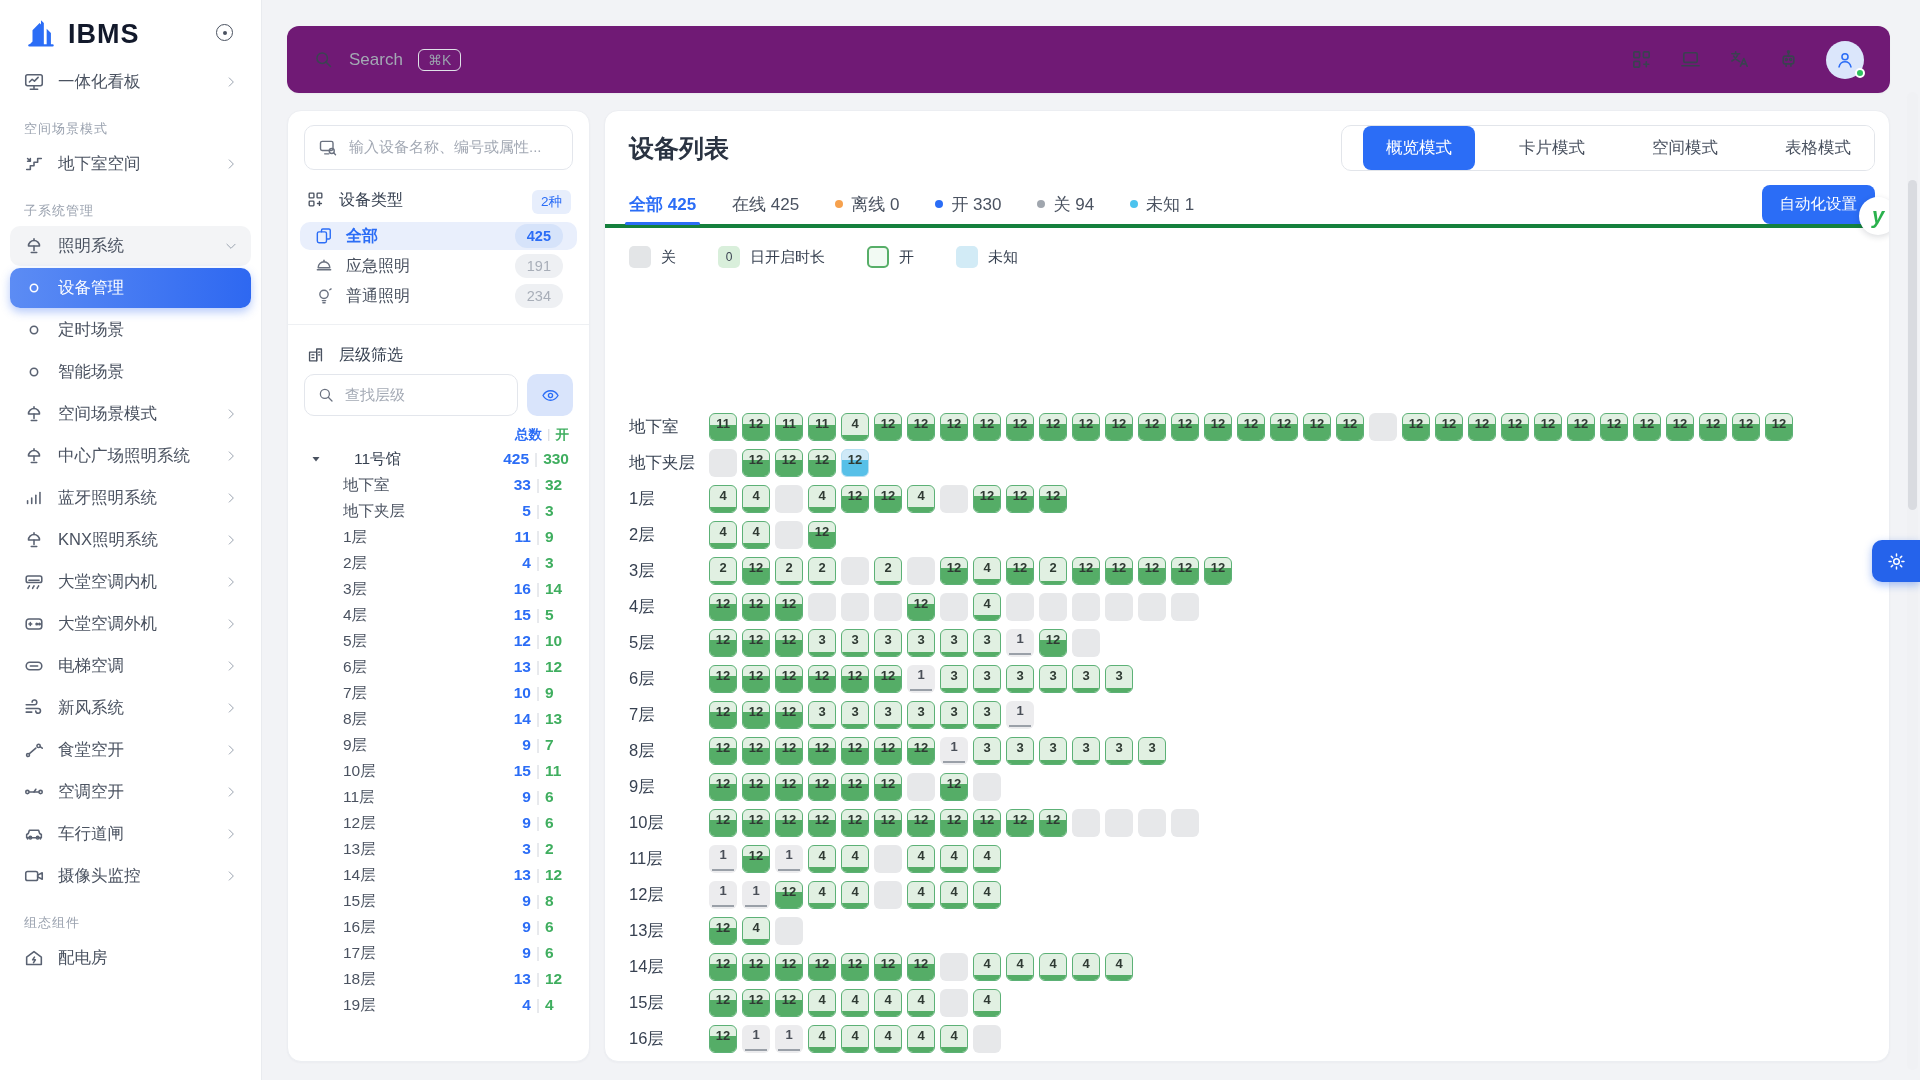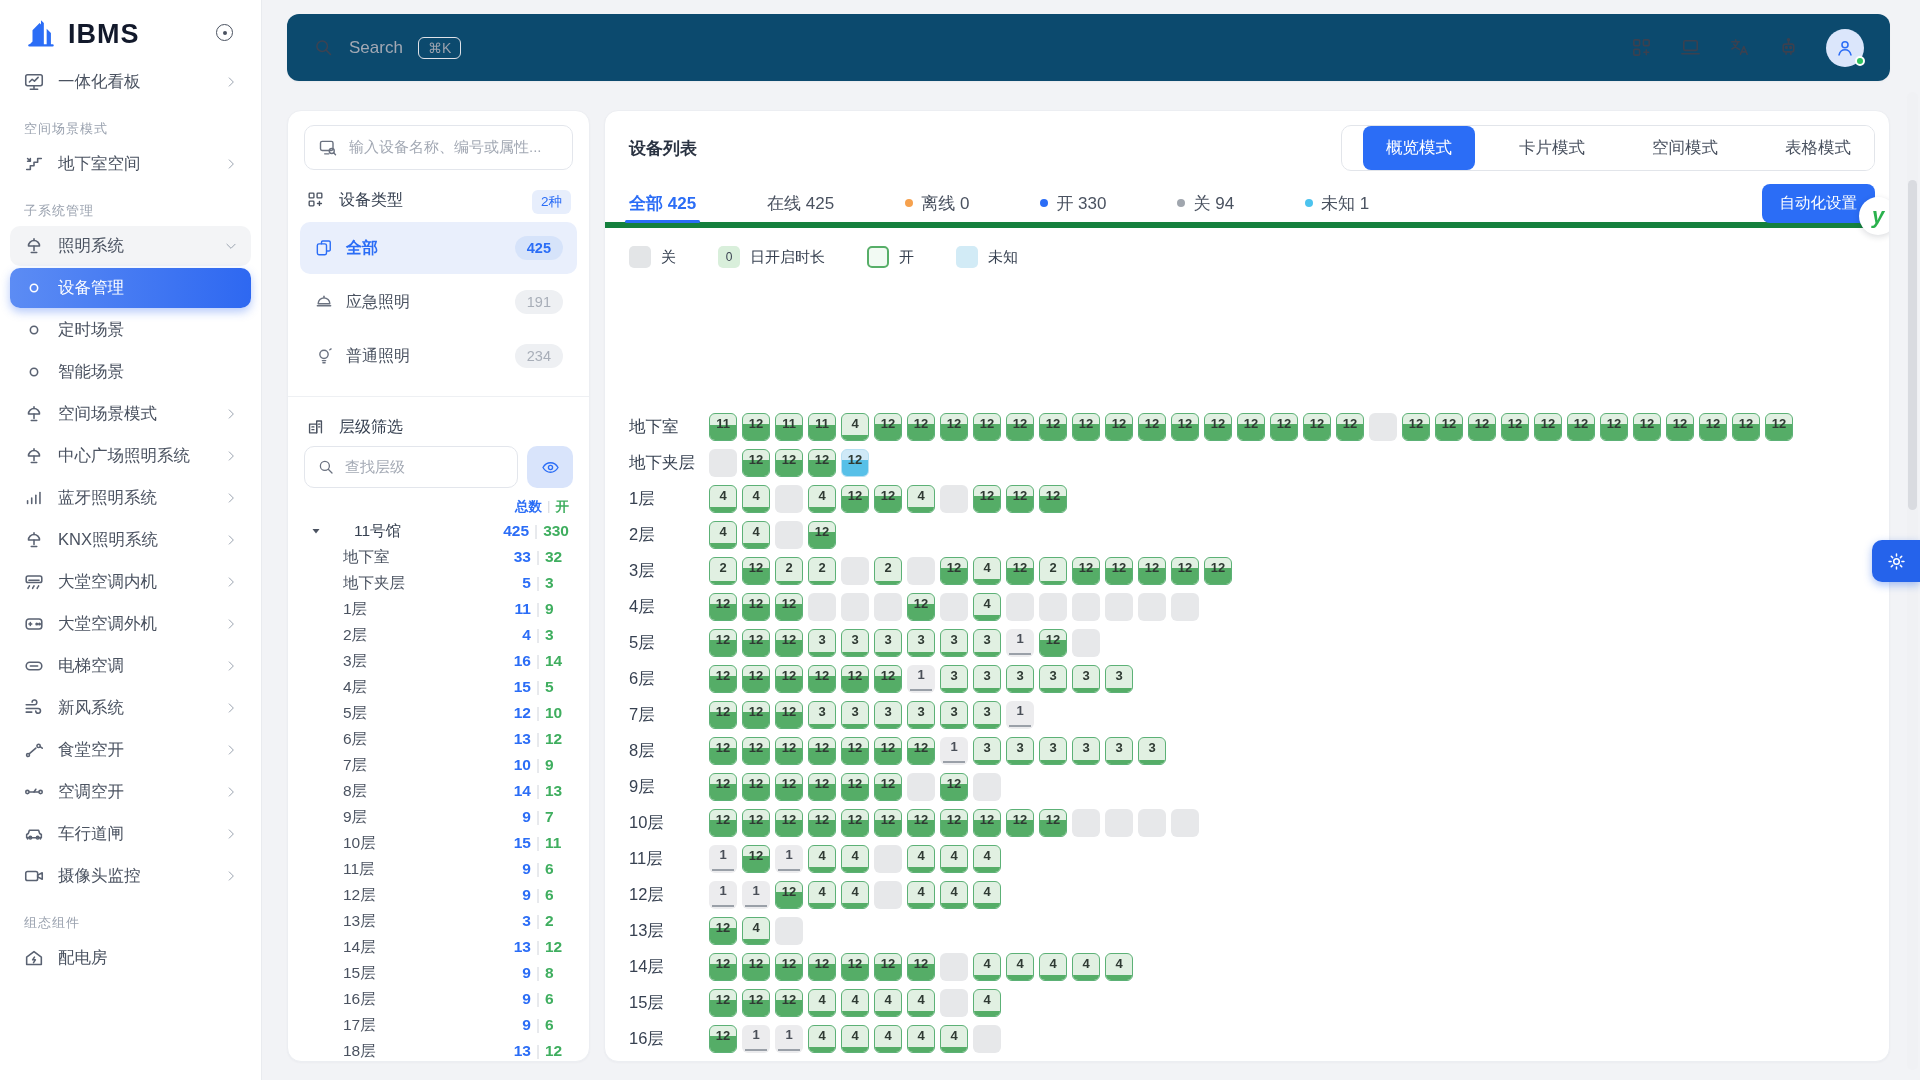--- a/index.html
+++ b/index.html
@@ -21,21 +21,21 @@
   .side-section { margin:18px 24px 6px; font-size:13px; color:#9aa2af; letter-spacing:1px; }
   .side-item { height:40px; margin:2px 10px; padding:0 13px; display:flex; align-items:center; gap:13px;
     color:#4a5260; font-size:16.5px; border-radius:10px; cursor:pointer; white-space:nowrap; }
   .side-item .ic { width:22px; height:22px; color:#5a6272; flex:0 0 auto; }
   .side-item .chev { margin-left:auto; color:#9aa2af; width:14px; height:14px; }
   .side-item.expanded { background:#f3f4f6; }
   .side-item.selected { background:linear-gradient(90deg,#5c8cf4,#2e68f1); color:#fff; box-shadow:0 4px 10px rgba(46,104,241,.35); }
   .side-item.selected .ic, .side-item.selected .chev { color:#fff; }
 
   
-  .topbar { position:absolute; left:287px; top:14px; width:1603px; height:67px; background:#0c4a6e;
+  .topbar { position:absolute; left:287px; top:26px; width:1603px; height:67px; background:#701a75;
     border-radius:12px; display:flex; align-items:center; padding:0 26px; box-shadow:0 1px 2px rgba(20,30,50,.04); }
   .tb-search { display:flex; align-items:center; gap:15px; color:#a3a9b4; font-size:17px; flex:1 1 auto; cursor:text;}
   .tb-search .ic { width:21px; height:21px; color:#3c4352; }
   .kbd { border:1px solid #dfe2e8; border-radius:6px; padding:2px 9px; font-size:14px; color:#9aa1ad; }
   .tb-icons { display:flex; align-items:center; gap:26px; }
   .tb-icons .ic { width:23px; height:23px; color:#3a4150; cursor:pointer; }
   .avatar { width:38px; height:38px; background:#dbe6fb; border-radius:50%; position:relative;
     display:flex; align-items:center; justify-content:center; cursor:pointer; }
   .avatar .ic { width:22px; height:22px; color:#2b6df6; }
   .avatar .dot { position:absolute; right:-1px; bottom:1px; width:10px; height:10px; background:#2ec25e;
@@ -47,21 +47,21 @@
   .filter-card { left:287px; top:110px; width:303px; height:952px; }
   .main-card  { left:604px; top:110px; width:1286px; height:952px; }
 
   
   .fp-search { margin:14px 16px 0; height:45px; border:1px solid #e3e6ec; border-radius:10px;
     display:flex; align-items:center; gap:11px; padding:0 13px; color:#a3a9b4; font-size:15px; cursor:text;}
   .fp-search .ic { width:20px; height:20px; color:#6b7280; }
   .fp-head { display:flex; align-items:flex-start; gap:14px; margin:20px 18px 8px; font-size:16px; color:#374151; }
   .fp-head .ic { width:19px; height:19px; color:#4a5260; }
   .fp-badge { margin-left:auto; background:#e7eefc; color:#2b6df6; font-size:13.5px; border-radius:6px; padding:3px 9px; }
-  .type-item { height:52px; margin:2px 12px; padding:0 14px; border-radius:10px; display:flex; align-items:center;
+  .type-item { height:28px; margin:2px 12px; padding:0 14px; border-radius:10px; display:flex; align-items:center;
     gap:12px; font-size:16px; color:#4a5260; cursor:pointer; }
   .type-item .ic { width:20px; height:20px; color:#6b7280; }
   .type-item.selected { background:#e9effc; color:#2b6df6; font-weight:700; }
   .type-item.selected .ic { color:#2b6df6; }
   .pill { margin-left:auto; background:#eef0f3; color:#a8aeb8; font-size:14.5px; border-radius:13px; padding:4px 12px; }
   .type-item.selected .pill { background:#d6e3fa; color:#2b6df6; }
   .fp-divider { height:1px; background:#eef0f3; margin:14px 0 4px; }
   .lvl-row { display:flex; gap:9px; margin:8px 16px 0; }
   .lvl-search { flex:1; height:42px; border:1px solid #e3e6ec; border-radius:10px; display:flex; align-items:center;
     gap:10px; padding:0 12px; color:#a3a9b4; font-size:15px; cursor:text; }
@@ -79,27 +79,27 @@
   .tree-row.child { padding-left:55px; }
   .tree-row .t-label { font-size:15.5px; color:#4a5260; }
   .tree-row.parent .t-label { color:#374151; }
   .tree-row .t-counts { margin-left:auto; display:flex; align-items:center; font-size:15.5px; font-weight:700; }
   .tree-row .t-total { color:#2b6df6; min-width:34px; text-align:right; }
   .tree-row .t-sep { color:#dcdfe4; margin:0 5px; font-weight:400; }
   .tree-row .t-on { color:#3fae5f; min-width:24px; }
 
   
   .main-head { display:flex; align-items:center; padding:14px 14px 0 24px; }
-  .main-title { font-size:17px; font-weight:600; color:#2a3342; }
+  .main-title { font-size:25px; font-weight:600; color:#2a3342; }
   .modes { margin-left:auto; display:flex; border:1px solid #e2e5ea; border-radius:10px; overflow:hidden; background:#fff; }
   .mode-btn { padding:11px 23px; font-size:16.5px; color:#4a5260; cursor:pointer; background:#fff; border:none;
     font-family:inherit;margin-left:21px; }
   .mode-btn.active { background:#2b6df6; color:#fff; border-radius:8px; }
-  .tabs-row { display:flex; align-items:center; margin-top:13px; border-bottom:6px solid #15803d;
-    padding:0 14px 0 24px; position:relative; height:44px;gap:35px; }
+  .tabs-row { display:flex; align-items:center; margin-top:13px; border-bottom:4px solid #15803d;
+    padding:0 14px 0 24px; position:relative; height:44px; }
   .tab { display:flex; align-items:center; gap:8px; margin-right:36px; font-size:17px; color:#4a5260;
     height:100%; position:relative; cursor:pointer; white-space:nowrap; }
   .tab .dot { width:8px; height:8px; border-radius:50%; }
   .tab.active { color:#2b6df6; font-weight:600; }
   .tab.active::after { content:""; position:absolute; left:-4px; right:-4px; bottom:-1px; height:3px;
     background:#2b6df6; border-radius:2px; }
   .auto-btn { margin-left:auto; background:#2b6df6; color:#fff; font-size:15.5px; border:none; font-family:inherit;
     border-radius:8px; padding:9px 18px; cursor:pointer; position:relative; z-index:1; }
   .y-badge { position:absolute; right:-8px; top:86px; width:38px; height:38px; background:#fff; border-radius:50%;
     box-shadow:0 2px 6px rgba(20,30,50,.15); display:flex; align-items:center; justify-content:center;

